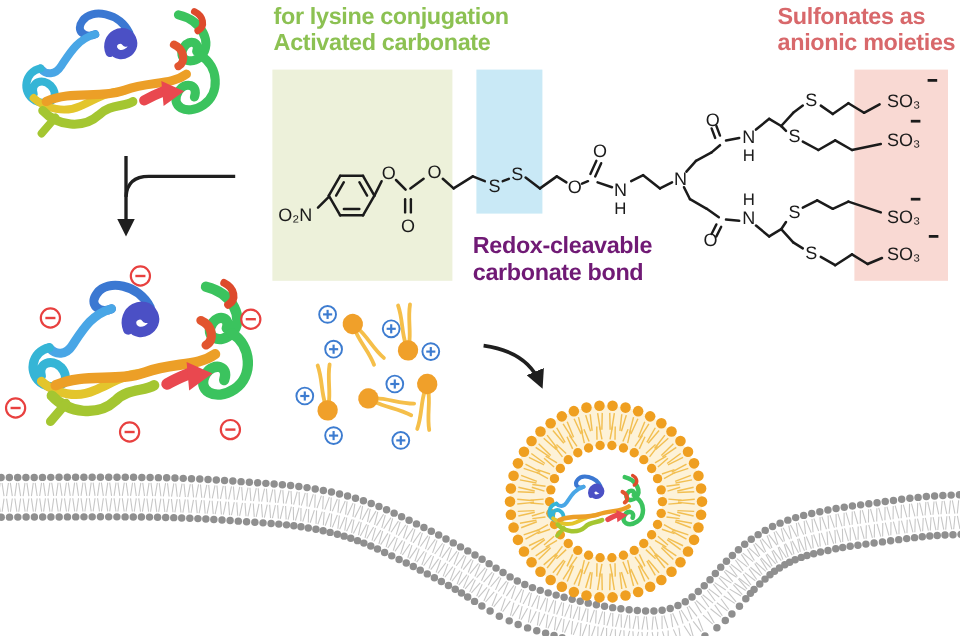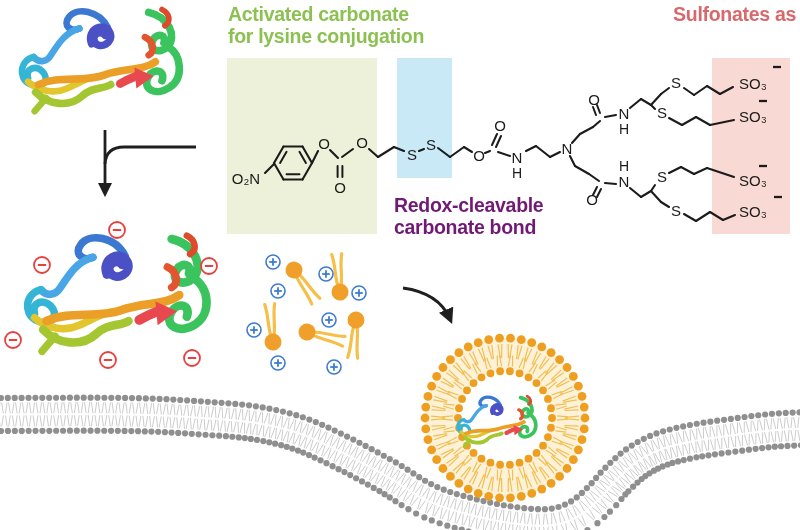--- a/index.html
+++ b/index.html
@@ -1225,23 +1225,24 @@
       </g>
 
     <g>
       <path d="M105,130 V192" stroke="#1f1f1f" stroke-width="2.8" fill="none" marker-end="url(#arrowhead)"></path>
       <path d="M196,147 H124 Q106,147 105,164" stroke="#1f1f1f" stroke-width="2.8" fill="none"></path>
     </g>
     <path d="M403,288 Q439,293 450,319" stroke="#1f1f1f" stroke-width="3" fill="none" marker-end="url(#arrowhead)"></path>
   </svg>
 
   <div class="ann" id="ann-carbonate" style="color: rgb(140, 193, 82);">
+    <div>for lysine conjugation</div>
     <div>Activated carbonate</div>
-    <div>for lysine conjugation</div>
   </div>
   <div class="ann" id="ann-sulfonate" style="color: rgb(216, 104, 107);">
     <div>Sulfonates as</div>
+    <div>anionic moieties</div>
   </div>
   <div class="ann" id="ann-redox" style="color: #701a75;">
     <div>Redox-cleavable</div>
     <div>carbonate bond</div>
   </div>
 </div>
 
 </body></html>

